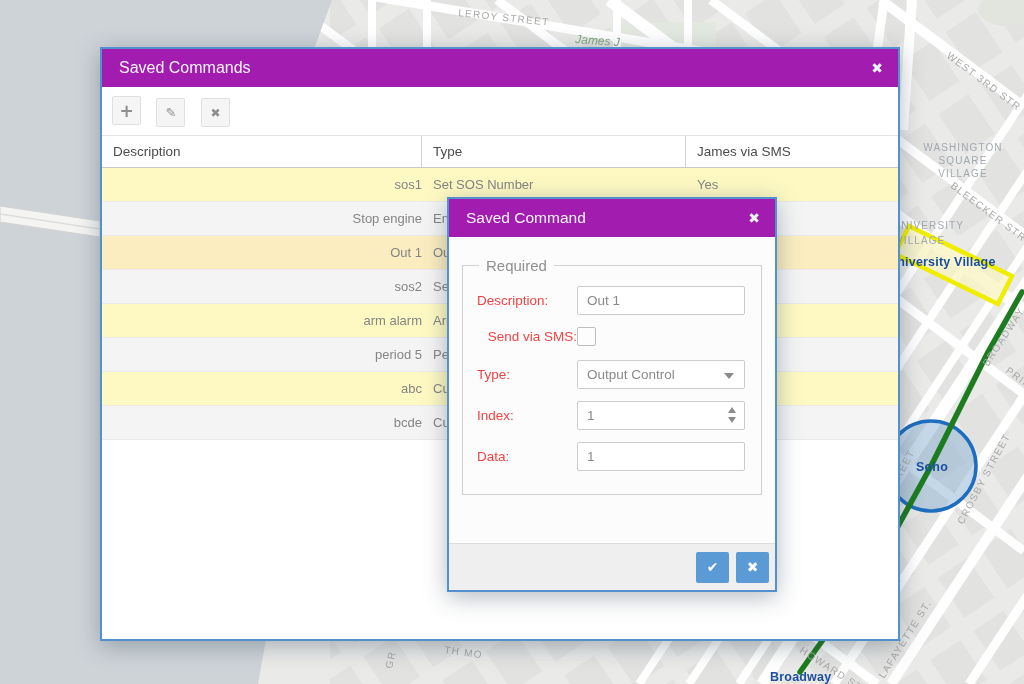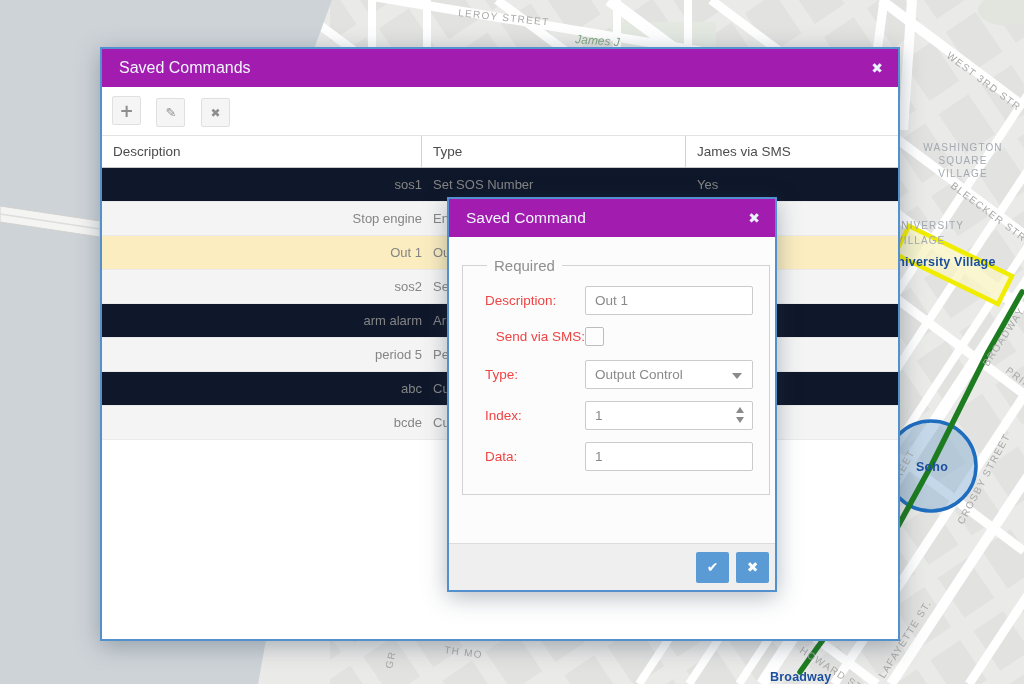--- a/index.html
+++ b/index.html
@@ -28,27 +28,27 @@
   .ticon.pen{font-size:13px;font-weight:normal;}
   .ticon.del{font-size:12px;}
 
   
   .thead{display:flex;height:31px;border-top:1px solid #E3E3E3;border-bottom:1px solid #C8C8C8;align-items:center;}
   .th{font-size:13.5px;color:#4C4C4C;padding-left:11px;box-sizing:border-box;height:31px;display:flex;align-items:center;}
   .c1{width:320px;text-align:right;}
   .c2{width:264px;}
   .c3{flex:1;}
   .th.c1,.th.c2{border-right:1px solid #D3D3D3;}
-  .trow{display:flex;height:33px;border-bottom:1px solid #EAEAEA;align-items:center;background:#0f172a;}
+  .trow{display:flex;height:33px;border-bottom:1px solid #EAEAEA;align-items:center;background:#fef9c3;}
   .trow.alt{background:#F4F4F4;}
   .trow.sel{background:#FBEDC0;}
   .td{font-size:13px;color:#858585;padding-left:11px;box-sizing:border-box;white-space:nowrap;overflow:hidden;}
 
   
-  .sub fieldset{margin:20px 13px 0 13px;border:1px solid #D2D2D2;padding:12px 16px 8px 22px;min-height:238px;box-sizing:border-box;}
+  .sub fieldset{margin:20px 13px 0 13px;border:1px solid #D2D2D2;padding:12px 16px 8px 14px;min-height:238px;box-sizing:border-box;}
   .sub legend{color:#8F8F8F;font-size:15px;padding:0 7px;margin-left:2px;}
   .frow{display:flex;align-items:center;margin-bottom:12px;}
   .frow label{width:100px;flex:none;font-size:13.5px;color:#ef4444;}
   .tinput{width:168px;height:29px;border:1px solid #CBCBCB;border-radius:2px;background:#FFF;
           color:#8A8A8A;font-size:13.5px;padding:0 9px;box-sizing:border-box;outline:none;
           font-family:"Liberation Sans",sans-serif;}
   .checkbox{width:17px;height:17px;border:1px solid #BDBDBD;border-radius:2px;background:#FDFDFD;cursor:pointer;}
   .selectbox,.numbox{position:relative;width:168px;height:29px;border:1px solid #CBCBCB;border-radius:2px;background:#FFF;
           display:flex;align-items:center;box-sizing:border-box;cursor:pointer;}
   .selectbox span,.numbox span.val{color:#8A8A8A;font-size:13.5px;padding-left:9px;}

